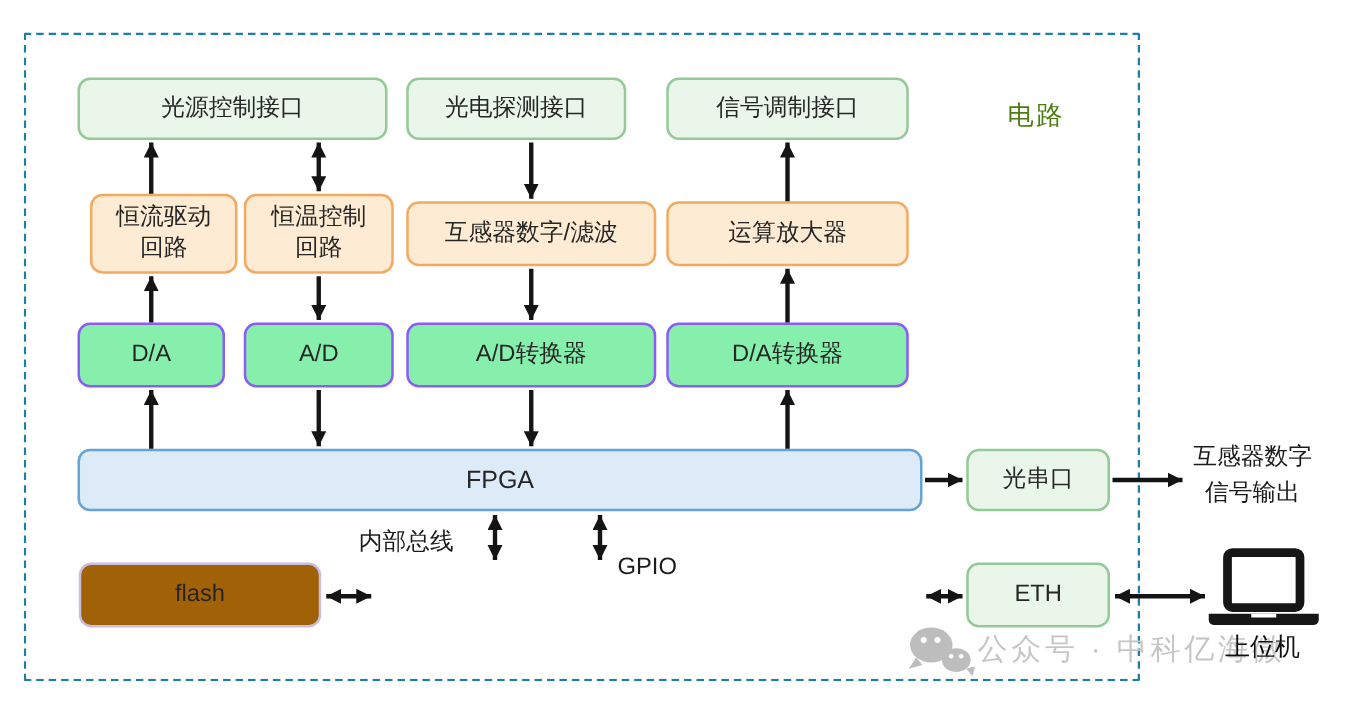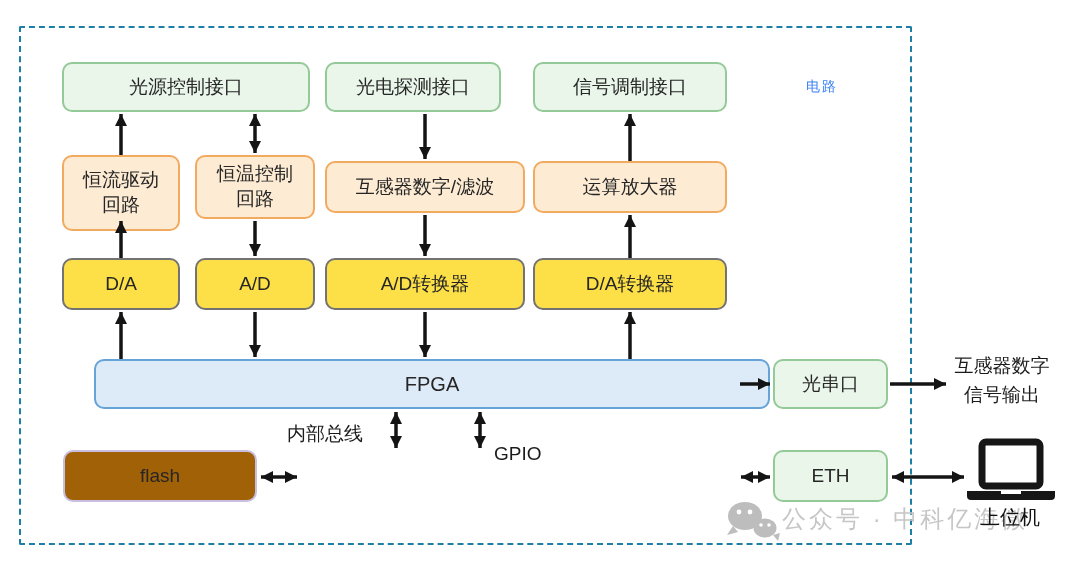--- a/index.html
+++ b/index.html
@@ -11,54 +11,54 @@
     position:absolute;left:19px;top:26px;width:889px;height:515px;
     border:2px dashed #1d7fa6;border-radius:2px;background:transparent;
   }
   .node{
     position:absolute;display:flex;align-items:center;justify-content:center;
     border-radius:10px;font-size:19px;line-height:1.3;text-align:center;
     white-space:pre-line;box-sizing:border-box;
   }
   .green {background:#eaf6ea;border:2px solid #94c998;text-align:right;}
   .orange{background:#fdebd3;border:2px solid #f2aa60;}
-  .gray  {background:#fde047;border:2px solid #737373;}
-  .blue  {background:#ddeaf8;border:2px solid #66a3d9;margin-left:32px;}
+  .gray  {background:#86efac;border:2px solid #8b5cf6;}
+  .blue  {background:#ddeaf8;border:2px solid #66a3d9;}
   .purple{background:#a16207;border:2px solid #c9bfe2;}
   .floating-label{
     position:absolute;font-size:19px;color:#1b1b1b;white-space:pre-line;line-height:1.5;
   }
   #arrow-layer{position:absolute;left:0;top:0;width:1080px;height:566px;pointer-events:none;}
   #watermark-text{
     position:absolute;left:782px;top:503px;font-size:24px;color:#c6c6c6;
     letter-spacing:3px;white-space:nowrap;z-index:1;
   }
   #host-label{
     position:absolute;left:962px;top:504px;width:96px;text-align:center;
     font-size:20px;color:#111;z-index:2;
   }
-  #circuit-label{position:absolute;left:806px;top:78px;font-size:14px;color:#3b82f6;letter-spacing:2px;}
+  #circuit-label{position:absolute;left:806px;top:78px;font-size:21px;color:#4d7c0f;letter-spacing:2px;}
   #output-label{position:absolute;left:940px;top:352px;width:124px;text-align:center;}
   #bus-label{position:absolute;left:287px;top:420px;}
   #gpio-label{position:absolute;left:494px;top:440px;}
 </style>
 </head>
 <body>
 
 <div id="canvas">
 
   <div class="dashed-frame"></div>
 
   <div class="node green" style="left:62px;top:62px;width:248px;height:50px">光源控制接口</div>
   <div class="node green" style="left:325px;top:62px;width:176px;height:50px">光电探测接口</div>
   <div class="node green" style="left:533px;top:62px;width:194px;height:50px">信号调制接口</div>
 
   <div id="circuit-label">电路</div>
 
-  <div class="node orange" style="left:62px;top:155px;width:118px;height:76px">恒流驱动
+  <div class="node orange" style="left:72px;top:155px;width:118px;height:64px">恒流驱动
 回路</div>
   <div class="node orange" style="left:195px;top:155px;width:120px;height:64px">恒温控制
 回路</div>
   <div class="node orange" style="left:325px;top:161px;width:200px;height:52px">互感器数字/滤波</div>
   <div class="node orange" style="left:533px;top:161px;width:194px;height:52px">运算放大器</div>
 
   <div class="node gray" style="left:62px;top:258px;width:118px;height:52px">D/A</div>
   <div class="node gray" style="left:195px;top:258px;width:120px;height:52px">A/D</div>
   <div class="node gray" style="left:325px;top:258px;width:200px;height:52px">A/D转换器</div>
   <div class="node gray" style="left:533px;top:258px;width:194px;height:52px">D/A转换器</div>

